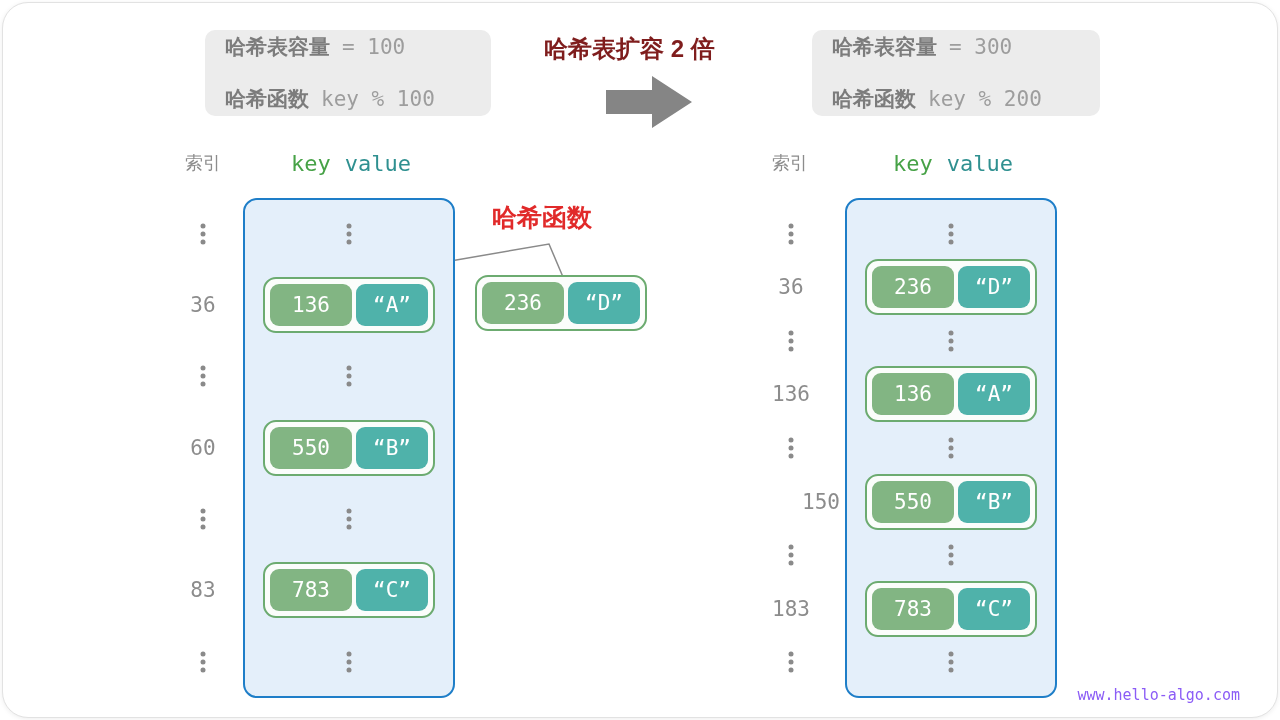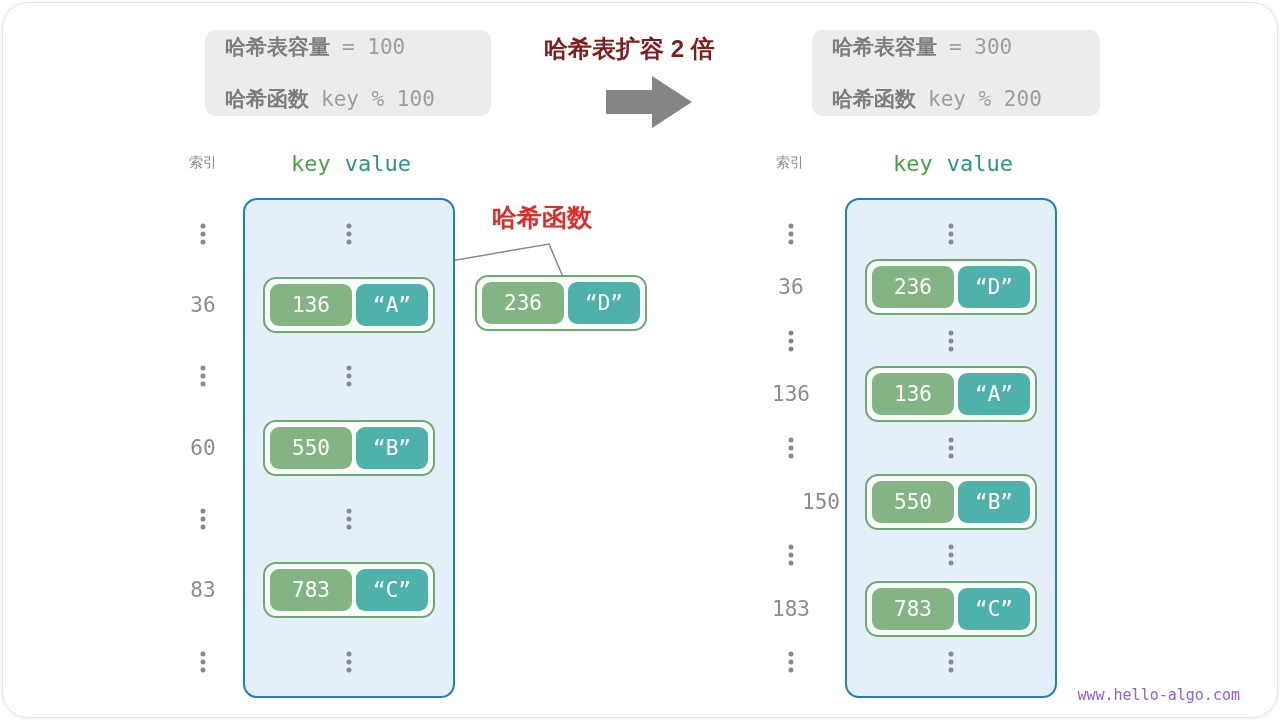--- a/index.html
+++ b/index.html
@@ -30,21 +30,21 @@
 
   .main-title{
     position:absolute;left:544px;top:33px;width:200px;
     font-size:24px;font-weight:bold;color:#7f1d1d;white-space:nowrap;
   }
 
   .expand-arrow{position:absolute;left:606px;top:76px;}
 
   
   .col-header{position:absolute;transform:translate(-50%,-50%);white-space:nowrap;}
-  .idx-header{font-size:14px;color:#8c8c8c;}
+  .idx-header{font-size:18px;color:#8c8c8c;}
   .kv-header{font-family:"DejaVu Sans Mono","Liberation Mono",monospace;font-size:22px;}
   .kv-header .kh{color:#47a247;margin-right:14px;}
   .kv-header .vh{color:#2f9090;}
 
   
   .table-box{
     position:absolute;top:198px;width:212px;height:500px;box-sizing:border-box;
     background:#e4effa;border:2.5px solid #1e7ec8;border-radius:14px;
   }
   .table-box.left{left:243px;}

